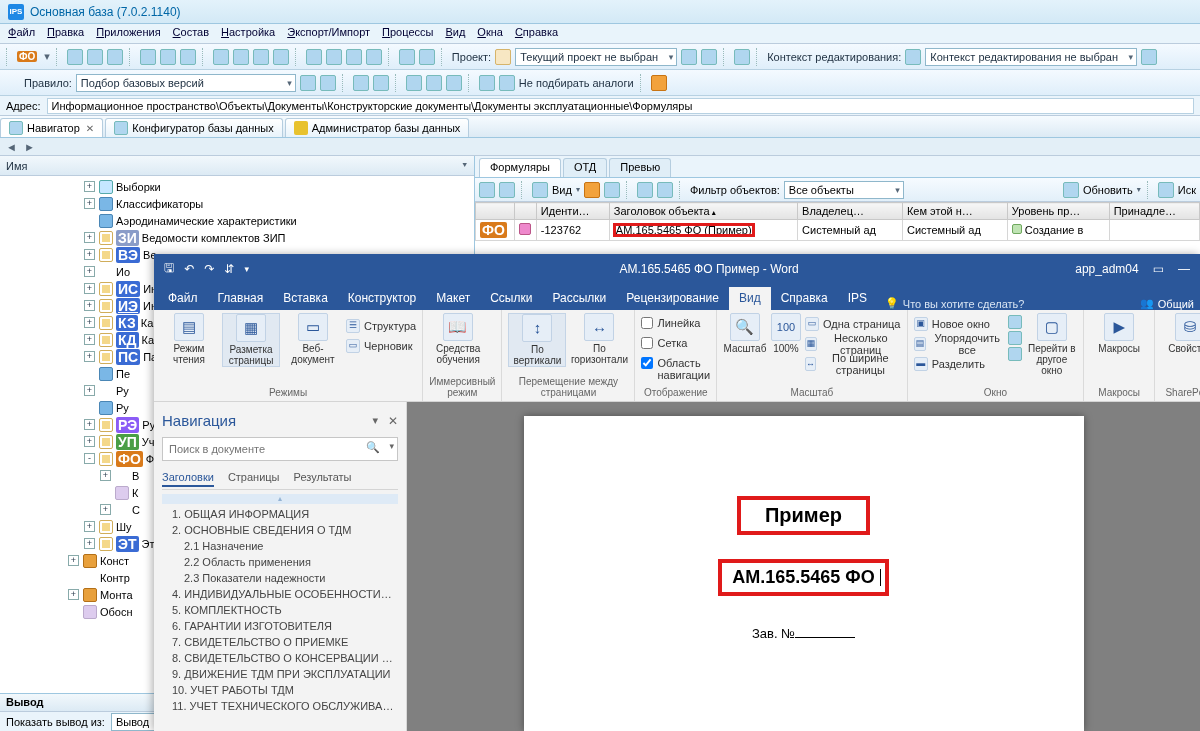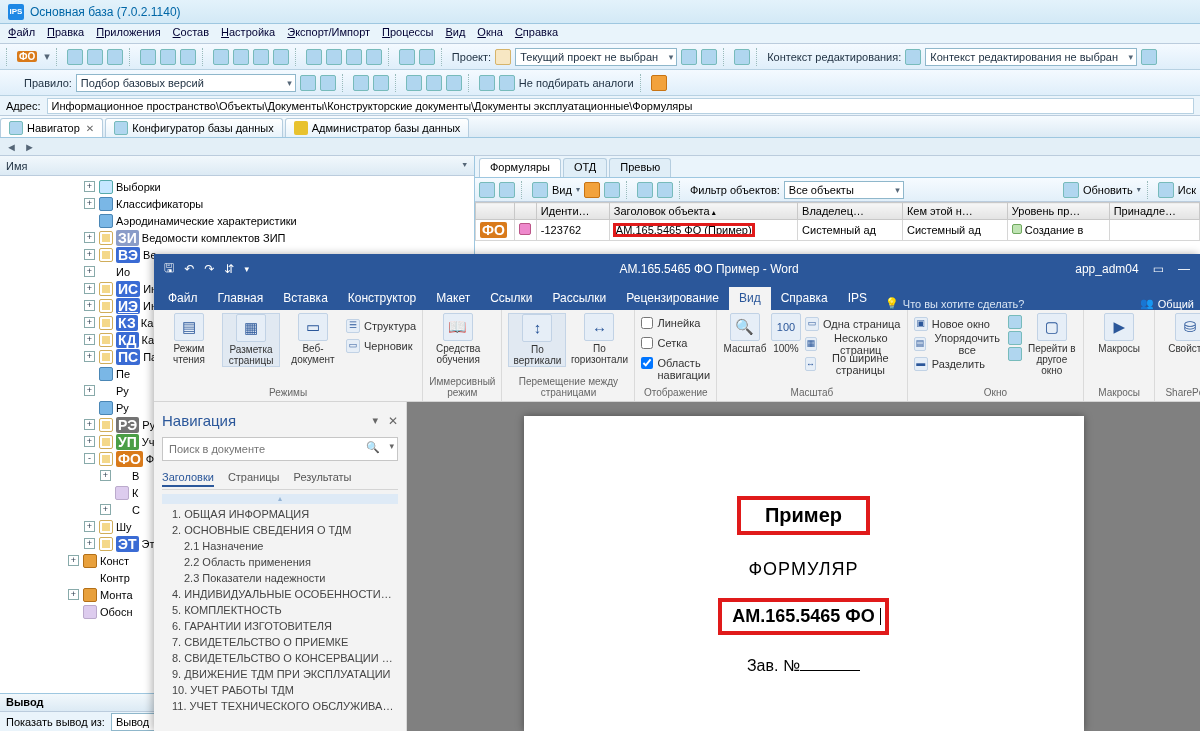--- a/index.html
+++ b/index.html
@@ -40,21 +40,21 @@
   .tree-row .spacer { display:inline-block; }
   .expander { width:11px; height:11px; border:1px solid #8aa; background:#fff; color:#345; font-size:9px; line-height:9px; text-align:center; margin-right:4px; cursor:default;}
   .node-ico { width:14px; height:14px; margin-right:3px; display:inline-flex; align-items:center; justify-content:center; font-size:9px; border-radius:2px;}
   .ico-db { background:#c5e7ff; border:1px solid #5aa;}
   .ico-bluebook { background:#7ab7e6; border:1px solid #4a86b5;}
   .ico-tag { background:#fff; border:1px solid #d0ad5a; position:relative;}
   .ico-tag::after{content:""; position:absolute; inset:2px; background:#f4d88a;}
   .badge { font-size:14px; font-weight:bold; color:#fff; padding:0 2px; border-radius:2px; margin-right:3px; min-width:16px; text-align:center;}
   .b-zi { background:#8a9cc8;} .b-vz { background:#3a6bd4;}
   .b-is { background:#3a6bd4;} .b-in { background:#3a6bd4;text-decoration:underline;} .b-ka { background:#3a6bd4;}
-  .b-ps { background:#3a6bd4;} .b-ru { background:#737373;}
+  .b-ps { background:#3a6bd4;} .b-ru { background:#8b5cf6;}
   .b-up { background:#4a9e45;} .b-fo { background:#d97a1a;}
   .b-et { background:#3a6bd4;} .ico-k { color:#d7900a; background:none; border:none;}
   .ico-grid { background:#e8a03c; border:1px solid #b37018;}
   .ico-brush { color:#b3590d; background:none; border:none;}
   .ico-gen { background:#dce; border:1px solid #bac;}
   
   .output-pane { height:38px; border-top:1px solid #9ec7e0;}
   .output-head { background:linear-gradient(#f2f8fc,#dceaf4); height:18px; padding:2px 6px; font-weight:bold; font-size:11px; border-bottom:1px solid #bcd;}
   .output-row { display:flex; align-items:center; height:20px; padding:0 6px; gap:6px; font-size:11px; background:#eaf4fb;}
   .output-row .combo { min-width:320px;}
@@ -113,21 +113,21 @@
   .toc .grip { height:10px; background:#deeaf6; margin-bottom:2px; text-align:center; font-size:8px; color:#94b3d4;}
   .toc-item { padding:2px 4px 2px 10px; white-space:nowrap; overflow:hidden; text-overflow:ellipsis;}
   .toc-item.l2 { padding-left:22px;}
   
   .doc-page-wrap { flex:1; background:#808080; display:flex; justify-content:center; padding-top:14px;}
   .doc-page { width:560px; background:#fff; box-shadow:0 0 8px rgba(0,0,0,.4); padding:80px 60px 0; text-align:center;}
   .doc-page .p1 { font-size:20px; font-weight:bold; display:inline-block; border:4px solid #e01a1a; padding:4px 24px; margin-bottom:24px;}
   .doc-page .p2 { font-size:18px; letter-spacing:1px; margin-bottom:18px;}
   .doc-page .p3 { font-size:18px; font-weight:bold; display:inline-block; border:4px solid #e01a1a; padding:4px 10px; margin-bottom:22px; position:relative;}
   .doc-page .p3::after { content:""; position:absolute; right:4px; top:6px; bottom:6px; width:1px; background:#000;}
-  .doc-page .p4 { font-size:16px;}
+  .doc-page .p4 { font-size:13px;margin-top:8px;}
   .doc-page .p4 .blank { display:inline-block; width:60px; border-bottom:1px solid #000; vertical-align:baseline;}
   .share-lnk { margin-left:auto; color:#fff; font-size:11px; display:flex; align-items:center; gap:4px; padding-right:6px;}
   .key-ico{width:14px;height:14px;background:#e8c22e;border-radius:2px;display:inline-block;}
 </style>
 </head>
 <body>
 
 <div class="app-title">
   <span class="ips-badge">IPS</span>
   <span>Основная база (7.0.2.1140)</span>
@@ -691,19 +691,18 @@
             <div class="toc-item">8. СВИДЕТЕЛЬСТВО О КОНСЕРВАЦИИ И УПАКО…</div>
             <div class="toc-item">9. ДВИЖЕНИЕ ТДМ ПРИ ЭКСПЛУАТАЦИИ</div>
             <div class="toc-item">10. УЧЕТ РАБОТЫ ТДМ</div>
             <div class="toc-item">11. УЧЕТ ТЕХНИЧЕСКОГО ОБСЛУЖИВАНИЯ</div>
           </div>
       </div>
     </div>
     <div class="doc-page-wrap">
       <div class="doc-page">
         <div class="p1">Пример</div><br>
-        <div class="p2">ФОРМУЛЯР</div>
         <div class="p3">АМ.165.5465 ФО</div><br>
         <div class="p4"><span>Зав. №</span><span class="blank"></span></div>
       </div>
     </div>
   </div>
 </div>
 
 </body></html>

